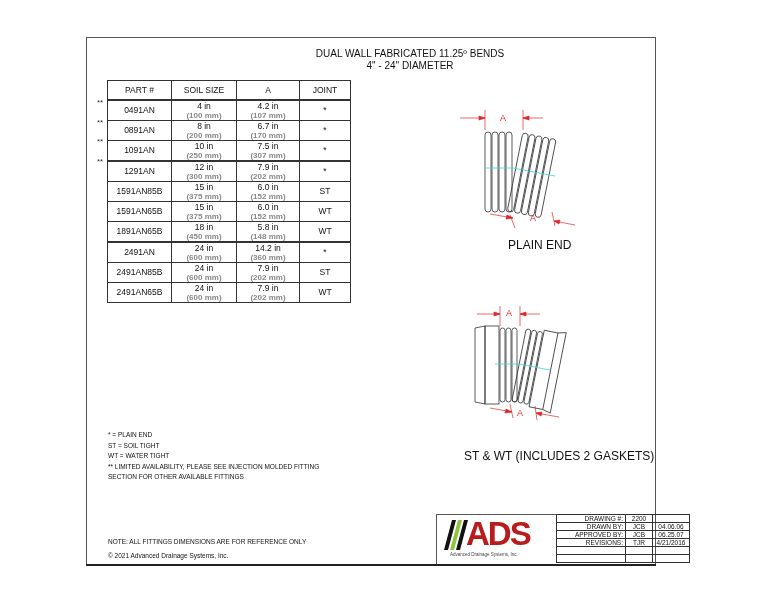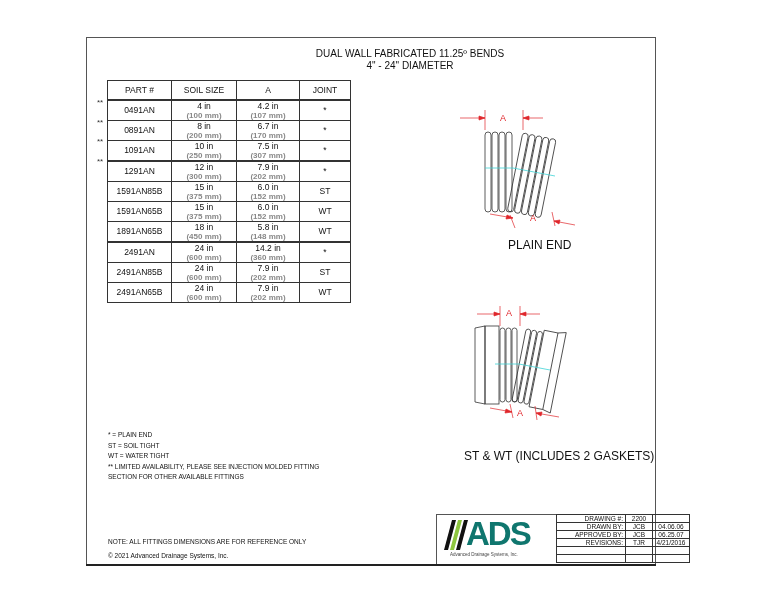--- a/index.html
+++ b/index.html
@@ -14,21 +14,21 @@
   table.parts tr.grp td { border-top:2.5px double #333; }
   .c1 { width:63px; } .c2 { width:64px; } .c3 { width:62px; } .c4 { width:50px; }
   .mm { color:#888; font-size:8px;font-weight:bold; }
   .star { position:absolute; left:97px; font-size:8px; color:#333; }
   .legend { position:absolute; left:108px; top:430px; font-size:6.5px; line-height:10.5px; }
   .note { position:absolute; left:108px; top:538px; font-size:6.5px; }
   .copy { position:absolute; left:108px; top:552px; font-size:6.5px; }
   .caption { position:absolute; font-size:12px; }
   .tb { position:absolute; left:436px; top:514px; width:220px; height:50px; border-left:1.5px solid #555; border-top:1.5px solid #555; box-sizing:border-box; }
   .logo { position:absolute; left:438px; top:515px; width:118px; height:48px; }
-  .logo .word { position:absolute; left:28px; top:0; font-size:33px; font-weight:bold; letter-spacing:-2px; color:#0f766e; font-family:"Liberation Sans", sans-serif; }
+  .logo .word { position:absolute; left:28px; top:0; font-size:33px; font-weight:bold; letter-spacing:-2px; color:#b91c1c; font-family:"Liberation Sans", sans-serif; }
   .logo .sub { position:absolute; left:12px; top:37px; font-size:4.5px; color:#444; }
   table.tbinfo { position:absolute; left:556px; top:514px; border-collapse:collapse; font-size:6.5px; }
   table.tbinfo td { border:1px solid #333; height:7px; line-height:7px; padding:0 2px; }
   table.tbinfo td.lbl { width:64px; text-align:right; }
   table.tbinfo td.v1 { width:22px; text-align:center; }
   table.tbinfo td.v2 { width:32px; text-align:center; }
 </style>
 </head>
 <body>
 

